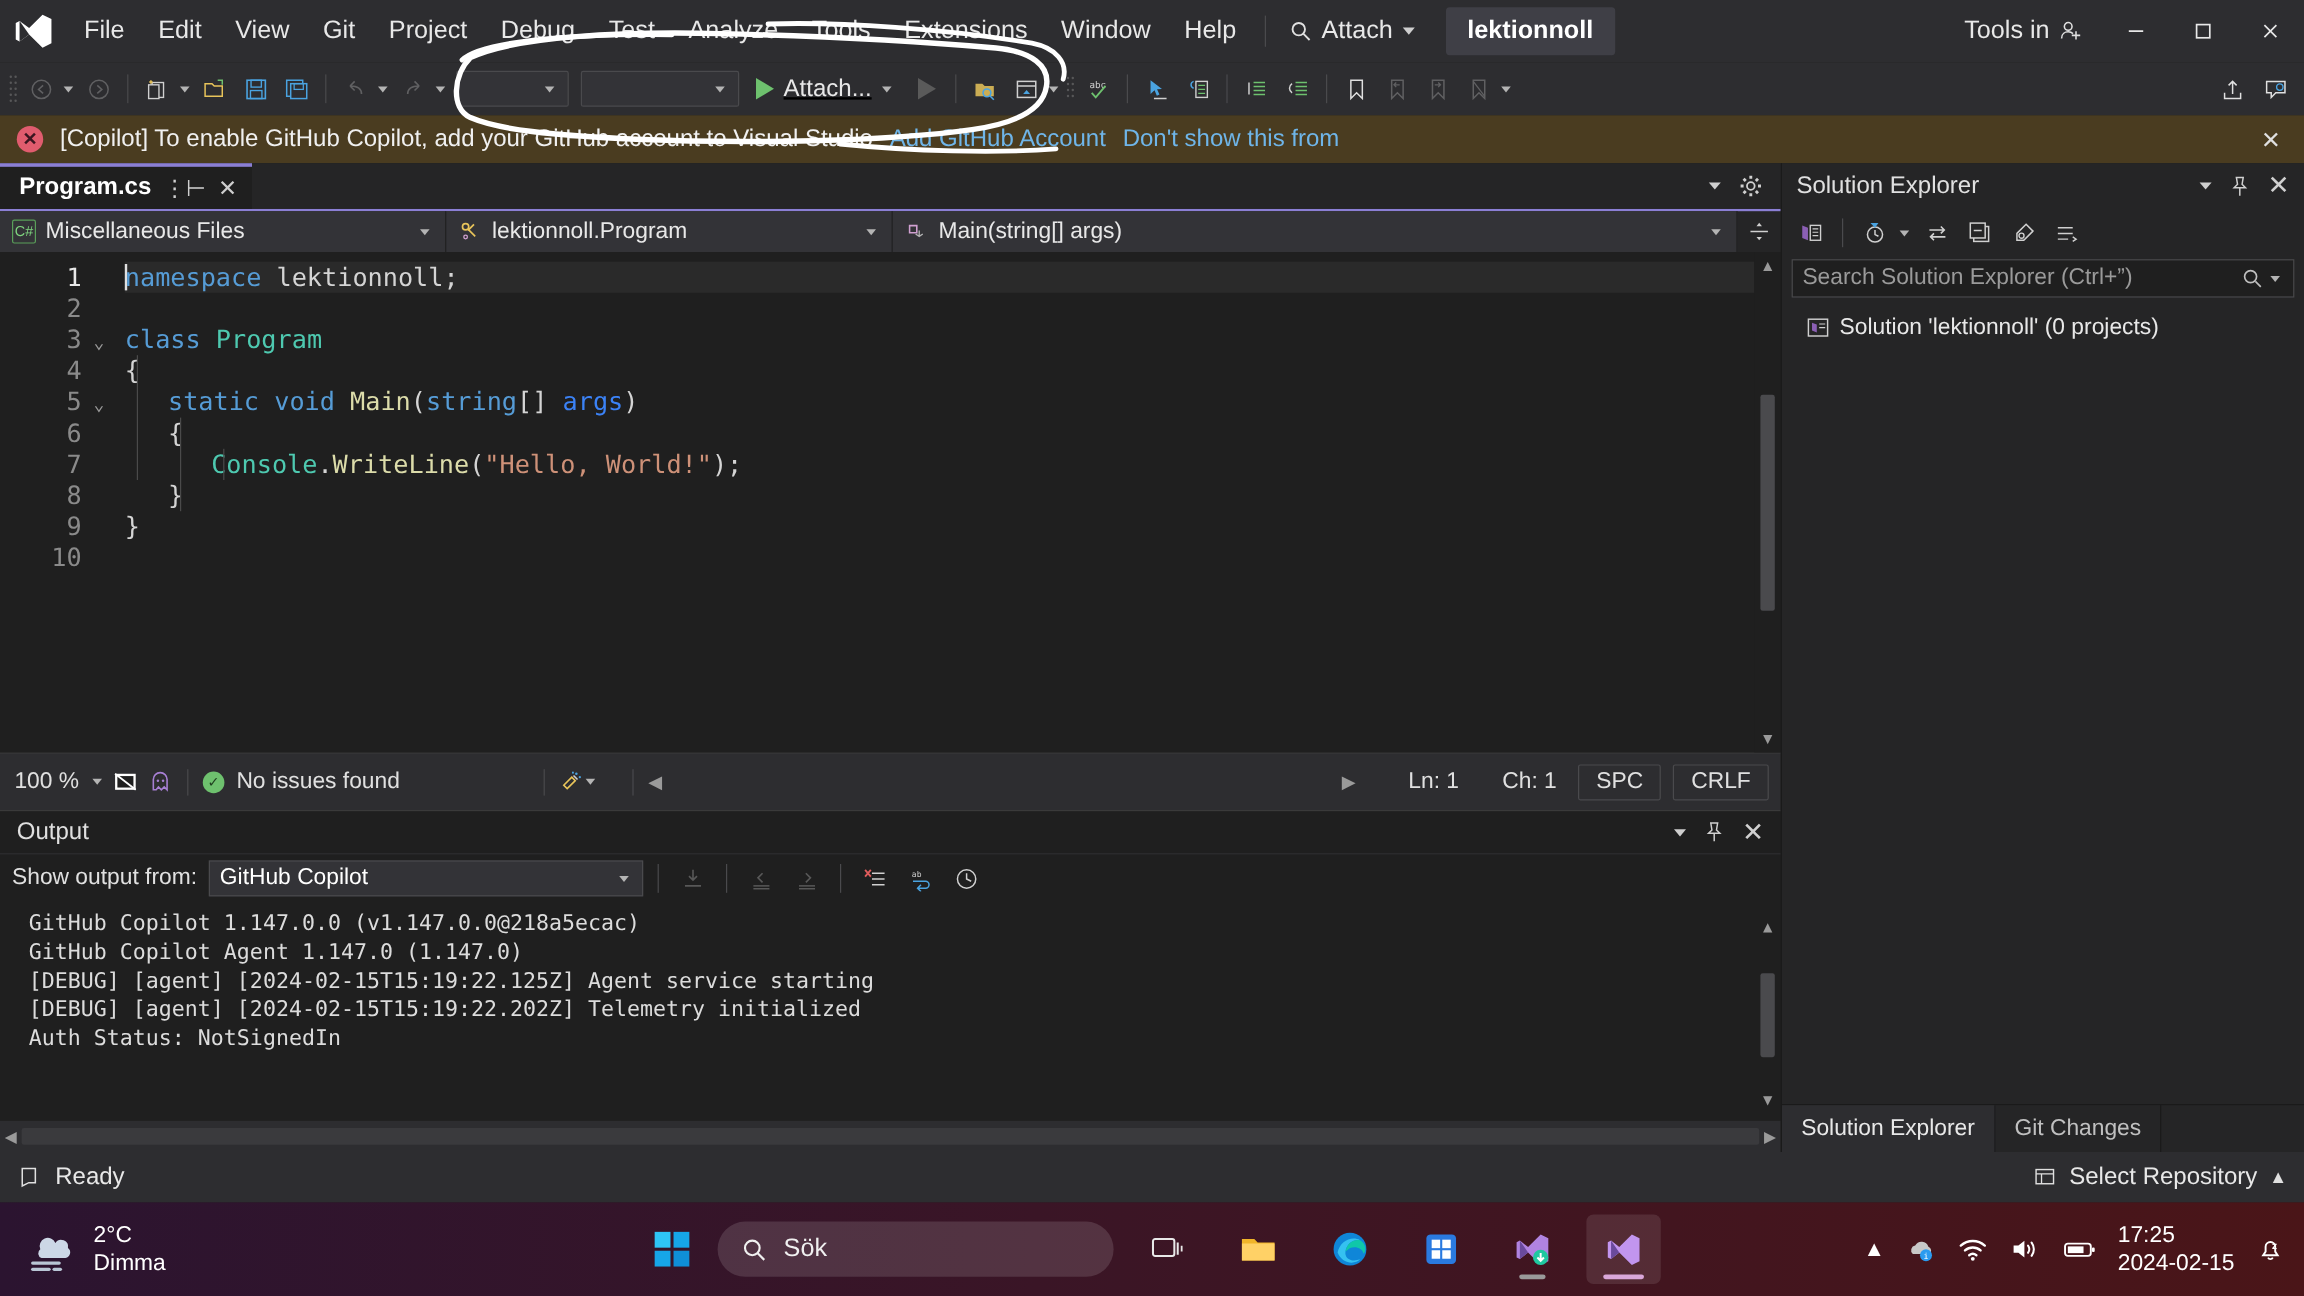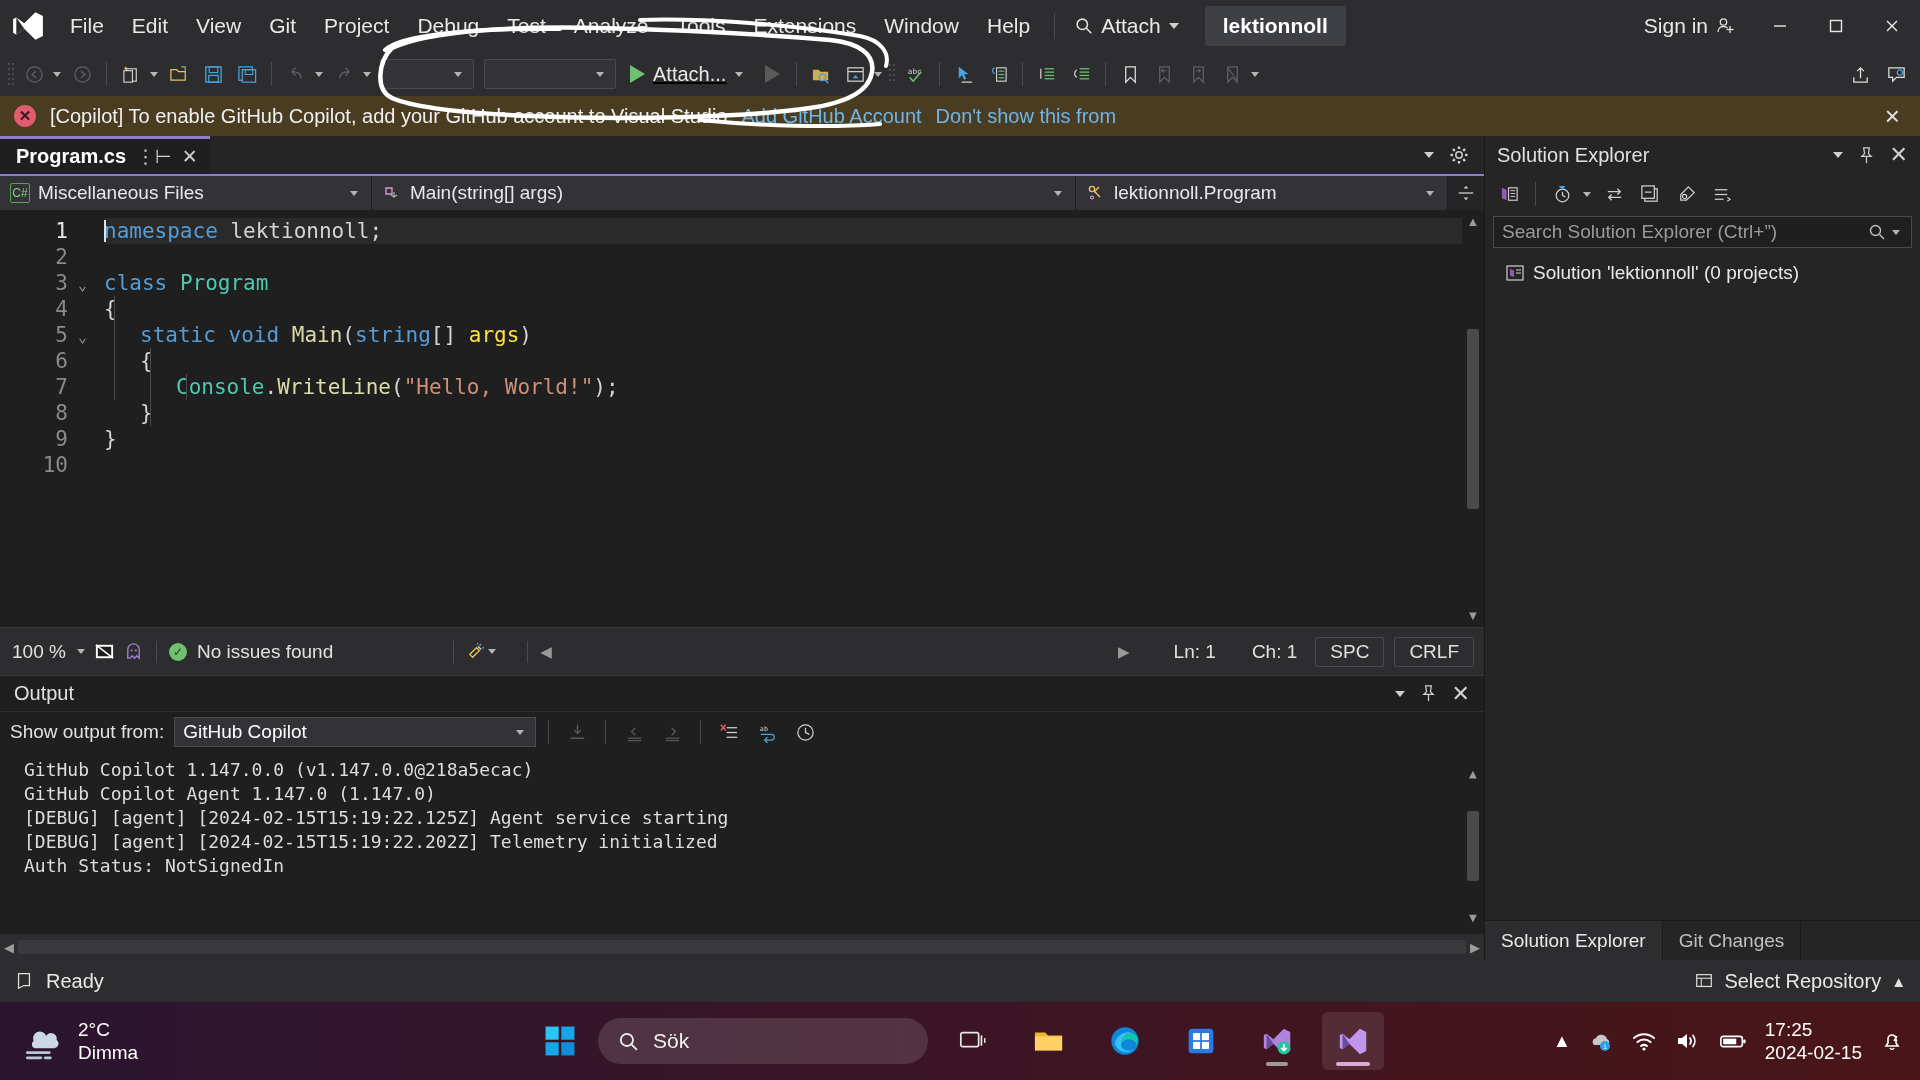--- a/index.html
+++ b/index.html
@@ -163,21 +163,21 @@
     width: 78px; text-align: right; padding-right: 10px; color: #8a8a8a;
     user-select: none; flex: none;
   }
   .glyphs { width: 26px; flex: none; color: #999; font-size: 15px; padding-top: 2px; }
   .code { flex: 1; white-space: pre; color: #dcdcdc; position: relative; }
   .k-blue   { color: #569cd6; }
   .k-ns     { color: #d4d4d4; }
   .k-teal   { color: #4ec9b0; }
   .k-yellow { color: #dcdcaa; }
   .k-orange { color: #ce9178; }
-  .k-light  { color: #fde047; }
+  .k-light  { color: #3b82f6; }
   .line-hl { background: #2a2a2a; display: block; }
   .caretbar {
     display: inline-block; width: 2px; height: 22px; background: #e0e0e0;
     vertical-align: -4px; margin-right: -2px;
   }
   .vline { position: absolute; width: 1px; background: #4a4a4a; }
   .ed-scroll {
     width: 22px; background: #1f1f1f; display: flex; flex-direction: column;
     align-items: center; justify-content: space-between; padding: 4px 0; flex: none;
   }
@@ -345,21 +345,21 @@
           <circle cx="6.5" cy="6.5" r="4.6" fill="none" stroke="#e0e0e0" stroke-width="1.4"></circle>
           <line x1="10" y1="10" x2="14.5" y2="14.5" stroke="#e0e0e0" stroke-width="1.4"></line>
         </svg>
         <span>Attach</span>
         <span class="caret-dn"></span>
       </div>
       <div class="proj-badge">lektionnoll</div>
 
       <div class="title-right">
         <div class="signin">
-          <span>Sign in</span>
+          <span>Tools in</span>
           <svg viewBox="0 0 20 20" style="width:20px;height:20px">
             <circle cx="7.5" cy="6" r="3.2" fill="none" stroke="#e0e0e0" stroke-width="1.3"></circle>
             <path d="M2 16 C2 12 5 10.5 7.5 10.5 C9 10.5 10.5 11 11.5 12" fill="none" stroke="#e0e0e0" stroke-width="1.3"></path>
             <line x1="14" y1="10" x2="14" y2="17" stroke="#e0e0e0" stroke-width="1.3"></line>
             <line x1="10.5" y1="13.5" x2="17.5" y2="13.5" stroke="#e0e0e0" stroke-width="1.3"></line>
           </svg>
         </div>
         <div class="winbtn">
           <svg viewBox="0 0 18 18">
               <line x1="3" y1="9" x2="15" y2="9" stroke="#e8e8e8" stroke-width="1.4"></line>
@@ -617,36 +617,36 @@
             </svg>
           </div>
         </div>
 
         <div class="navbar">
           <div class="navsel n1">
             <span class="cs-badge">C#</span>
             <span>Miscellaneous Files</span>
             <span class="tiny-caret arrow"></span>
           </div>
-          <div class="navsel n3">
-            <svg viewBox="0 0 20 20" style="width:20px;height:20px;flex:none">
-              <path d="M4 5 L10 5 L10 11 L4 11 Z" fill="none" stroke="#d0a0d0" stroke-width="1.3"></path>
-              <path d="M12 9 L12 14 M9 12 L12 14 L15 12" fill="none" stroke="#b4b4b4" stroke-width="1.1"></path>
-            </svg>
-            <span>Main(string[] args)</span>
-            <span class="tiny-caret arrow"></span>
-          </div>
           <div class="navsel n2">
             <svg viewBox="0 0 20 20" style="width:20px;height:20px;flex:none">
               <circle cx="6" cy="6" r="2.6" fill="none" stroke="#e8c45a" stroke-width="1.4"></circle>
               <path d="M8 8 L14 14" stroke="#e8c45a" stroke-width="1.4"></path>
               <path d="M13 4 L8 9" stroke="#e8c45a" stroke-width="1.4"></path>
               <path d="M6 16 C4 16 4 13 6 13 C8 13 8 16 6 16 Z" fill="none" stroke="#d0a0d0" stroke-width="1.1"></path>
             </svg>
             <span>lektionnoll.Program</span>
+            <span class="tiny-caret arrow"></span>
+          </div>
+          <div class="navsel n3">
+            <svg viewBox="0 0 20 20" style="width:20px;height:20px;flex:none">
+              <path d="M4 5 L10 5 L10 11 L4 11 Z" fill="none" stroke="#d0a0d0" stroke-width="1.3"></path>
+              <path d="M12 9 L12 14 M9 12 L12 14 L15 12" fill="none" stroke="#b4b4b4" stroke-width="1.1"></path>
+            </svg>
+            <span>Main(string[] args)</span>
             <span class="tiny-caret arrow"></span>
           </div>
           <div class="split-ctl">
             <svg viewBox="0 0 22 22" style="width:20px;height:20px">
               <line x1="3" y1="11" x2="19" y2="11" stroke="#d0d0d0" stroke-width="1.4"></line>
               <path d="M11 3 L8.5 6 L13.5 6 Z" fill="#d0d0d0"></path>
               <path d="M11 19 L8.5 16 L13.5 16 Z" fill="#d0d0d0"></path>
             </svg>
           </div>
         </div>

